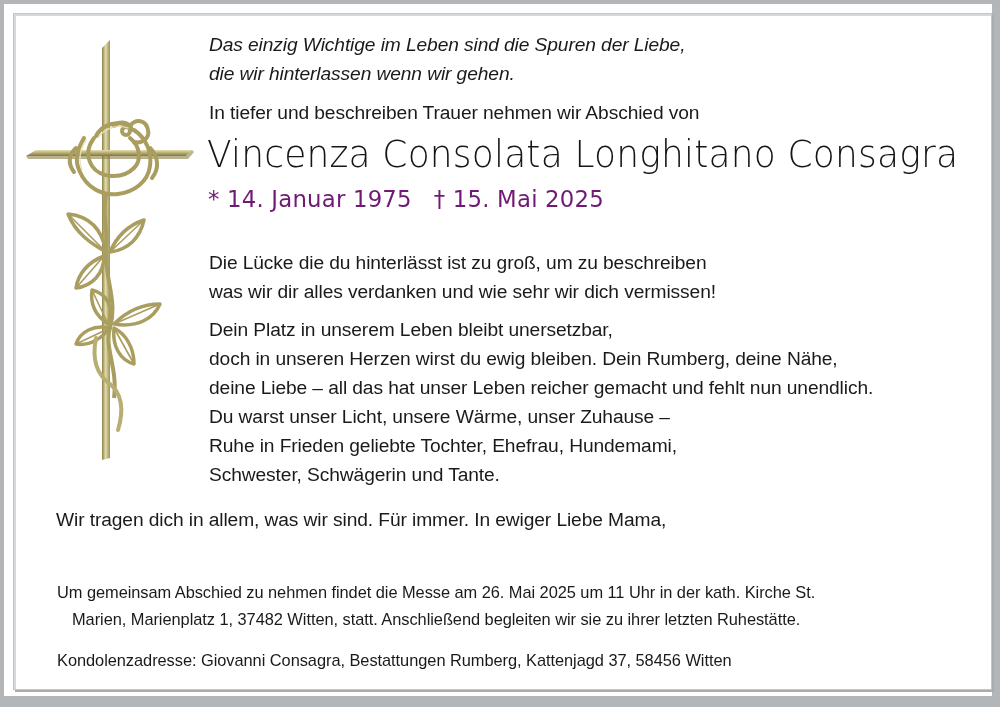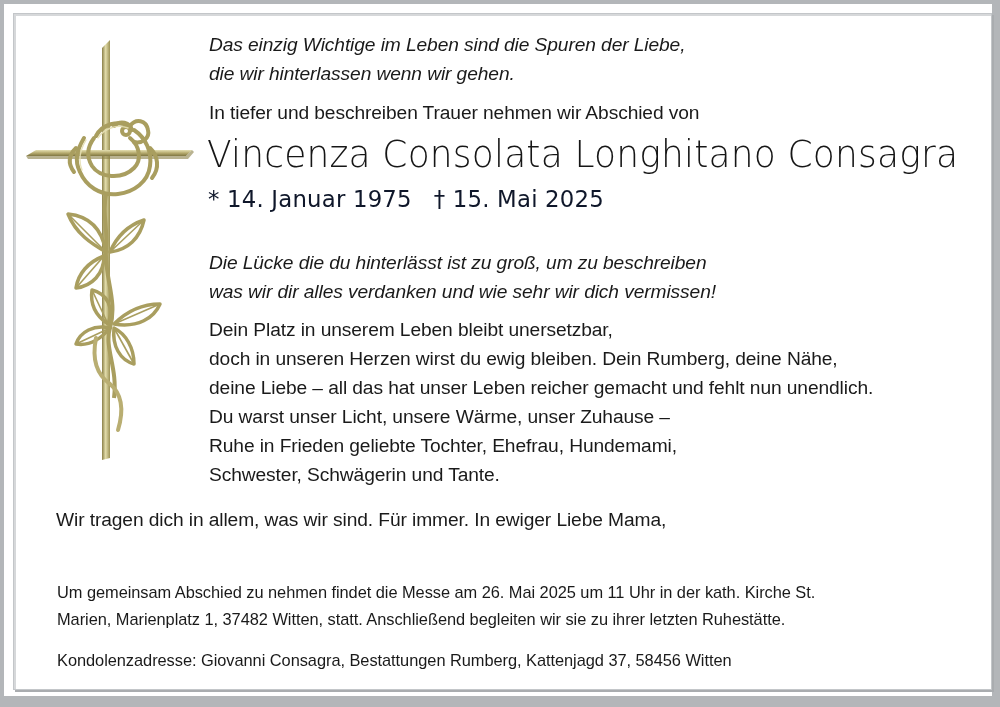--- a/index.html
+++ b/index.html
@@ -27,21 +27,21 @@
 
   .name-line {
     position: absolute; left: 207px; top: 133px;
     font-family: "DejaVu Sans", sans-serif; font-weight: 300;
     font-size: 36.5px; letter-spacing: 0.2px; color: #161616;
     transform: scaleX(0.985); transform-origin: left;
   }
   .dates-line {
     position: absolute; left: 208px; top: 186px;
     font-family: "DejaVu Sans", sans-serif;
-    font-size: 22.8px; letter-spacing: 0.2px; color: #0f172a;
+    font-size: 22.8px; letter-spacing: 0.2px; color: #701a75;
     display: flex; gap: 22px;
   }
 
   .line { display: block; }
 </style>
 </head>
 <body>
 
 <div class="outer-frame">
   <div class="inner-frame"></div>
@@ -108,36 +108,36 @@
 
 <div class="text body-text" style="left:209px; top:98px;">In tiefer und beschreiben Trauer nehmen wir Abschied von</div>
 
 <div class="name-line">Vincenza Consolata Longhitano Consagra</div>
 
 <div class="dates-line">
   <span>* 14. Januar 1975</span>
   <span>† 15. Mai 2025</span>
 </div>
 
-<div class="text body-text" style="left:209px; top:248px;font-style:italic;">
+<div class="text body-text" style="left:209px; top:248px;">
   <span class="line">Die Lücke die du hinterlässt ist zu groß, um zu beschreiben</span>
   <span class="line">was wir dir alles verdanken und wie sehr wir dich vermissen!</span>
 </div>
 
 <div class="text body-text" style="left:209px; top:315px;">
   <span class="line">Dein Platz in unserem Leben bleibt unersetzbar,</span>
   <span class="line">doch in unseren Herzen wirst du ewig bleiben. Dein Rumberg, deine Nähe,</span>
   <span class="line">deine Liebe – all das hat unser Leben reicher gemacht und fehlt nun unendlich.</span>
   <span class="line">Du warst unser Licht, unsere Wärme, unser Zuhause –</span>
   <span class="line">Ruhe in Frieden geliebte Tochter, Ehefrau, Hundemami,</span>
   <span class="line">Schwester, Schwägerin und Tante.</span>
 </div>
 
 <div class="text body-text" style="left:56px; top:505px;">
   <span class="line">Wir tragen dich in allem, was wir sind. Für immer. In ewiger Liebe Mama,</span>
 </div>
 
-<div class="text small-text" style="left:57px; top:579px;">
+<div class="text small-text" style="left:57px; top:579px;text-align:center;">
   <span class="line">Um gemeinsam Abschied zu nehmen findet die Messe am 26. Mai 2025 um 11 Uhr in der kath. Kirche St.</span>
   <span class="line">Marien, Marienplatz 1, 37482 Witten, statt. Anschließend begleiten wir sie zu ihrer letzten Ruhestätte.</span>
 </div>
 
 <div class="text small-text" style="left:57px; top:647px;">Kondolenzadresse: Giovanni Consagra, Bestattungen Rumberg, Kattenjagd 37, 58456 Witten</div>
 
 </body></html>

